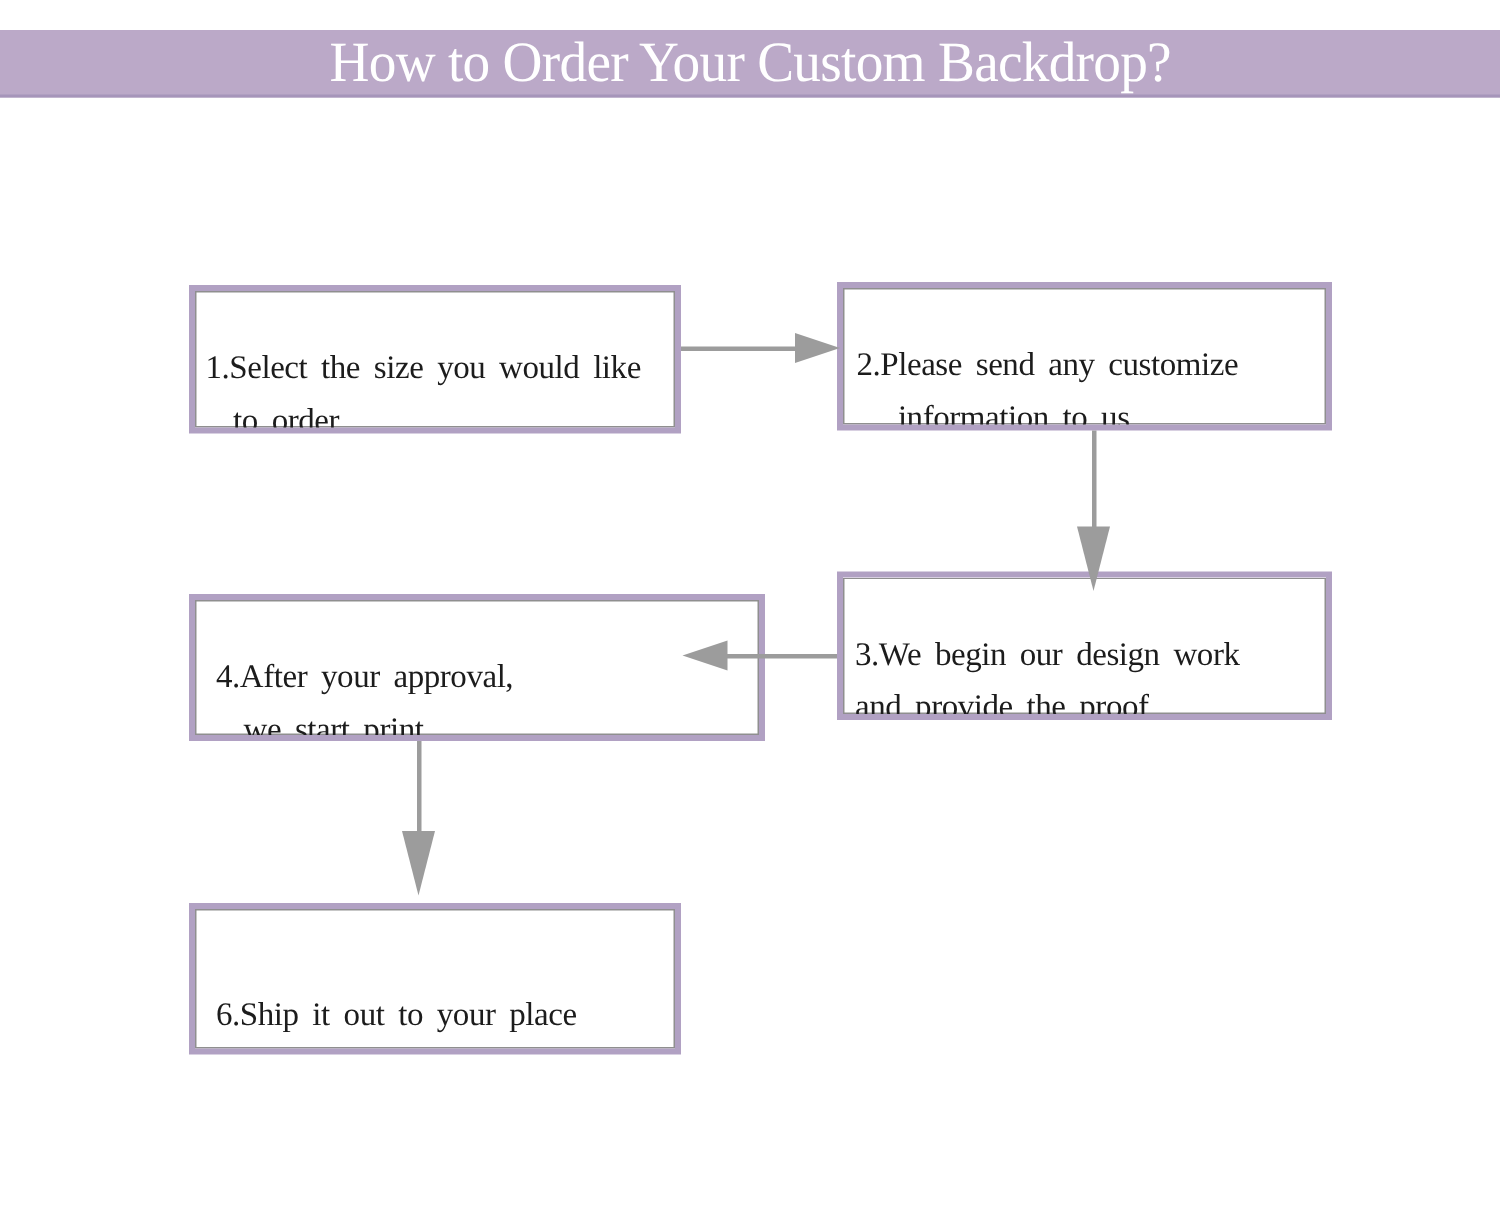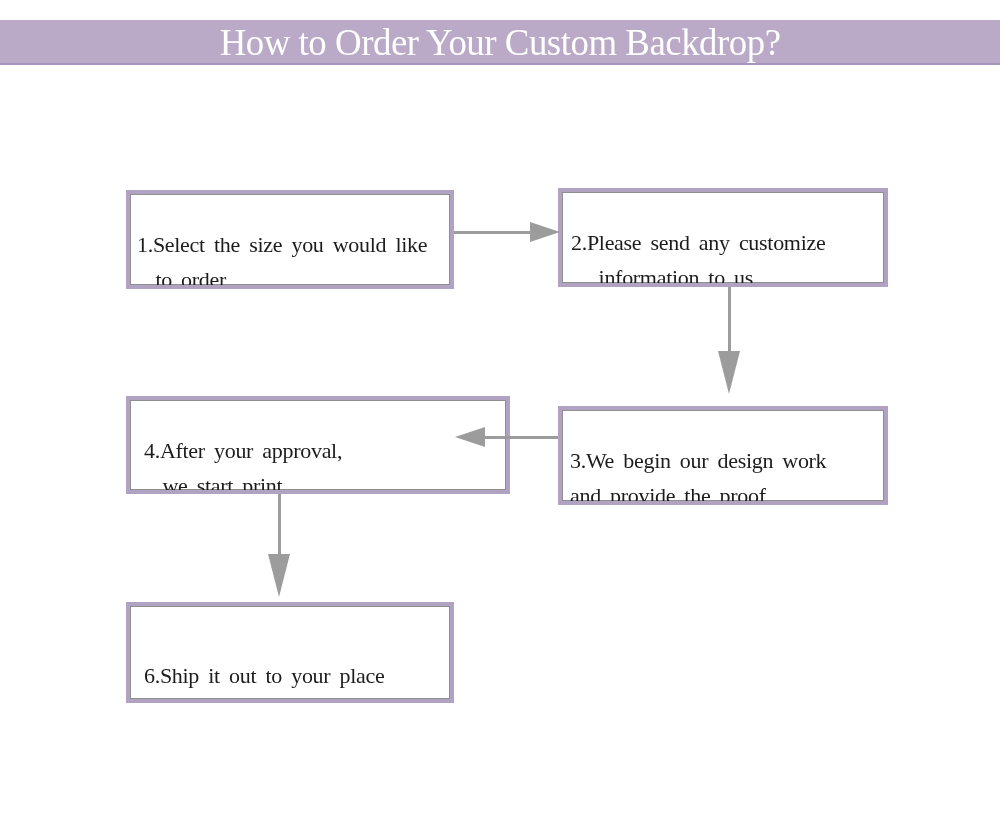--- a/index.html
+++ b/index.html
@@ -59,21 +59,21 @@
     color: var(--text);
     font-size: 22px;
     line-height: 35px;
     letter-spacing: -0.3px;
     word-spacing: 4px;
     white-space: pre;
     margin-top: 45px;
   }
   .box1 { left: 126px; top: 190px; width: 328px; height: 99px;  padding-left: 7px;  }
   .box2 { left: 558px; top: 188px; width: 330px; height: 99px;  padding-left: 9px;  }
-  .box3 { left: 558px; top: 406px; width: 330px; height: 99px;  padding-left: 8px;  }
+  .box3 { left: 558px; top: 381px; width: 330px; height: 99px;  padding-left: 8px;  }
   .box4 { left: 126px; top: 396px; width: 384px; height: 98px;  padding-left: 14px; }
   .box5 { left: 126px; top: 602px; width: 328px; height: 101px; padding-left: 14px; }
   
   .arrow-line-h { position: absolute; height: 3px; background: var(--arrow); }
   .arrow-line-v { position: absolute; width: 3px;  background: var(--arrow); }
   .head { position: absolute; width: 0; height: 0; }
   .head-right {
     border-top: 10px solid transparent;
     border-bottom: 10px solid transparent;
     border-left: 30px solid var(--arrow);

